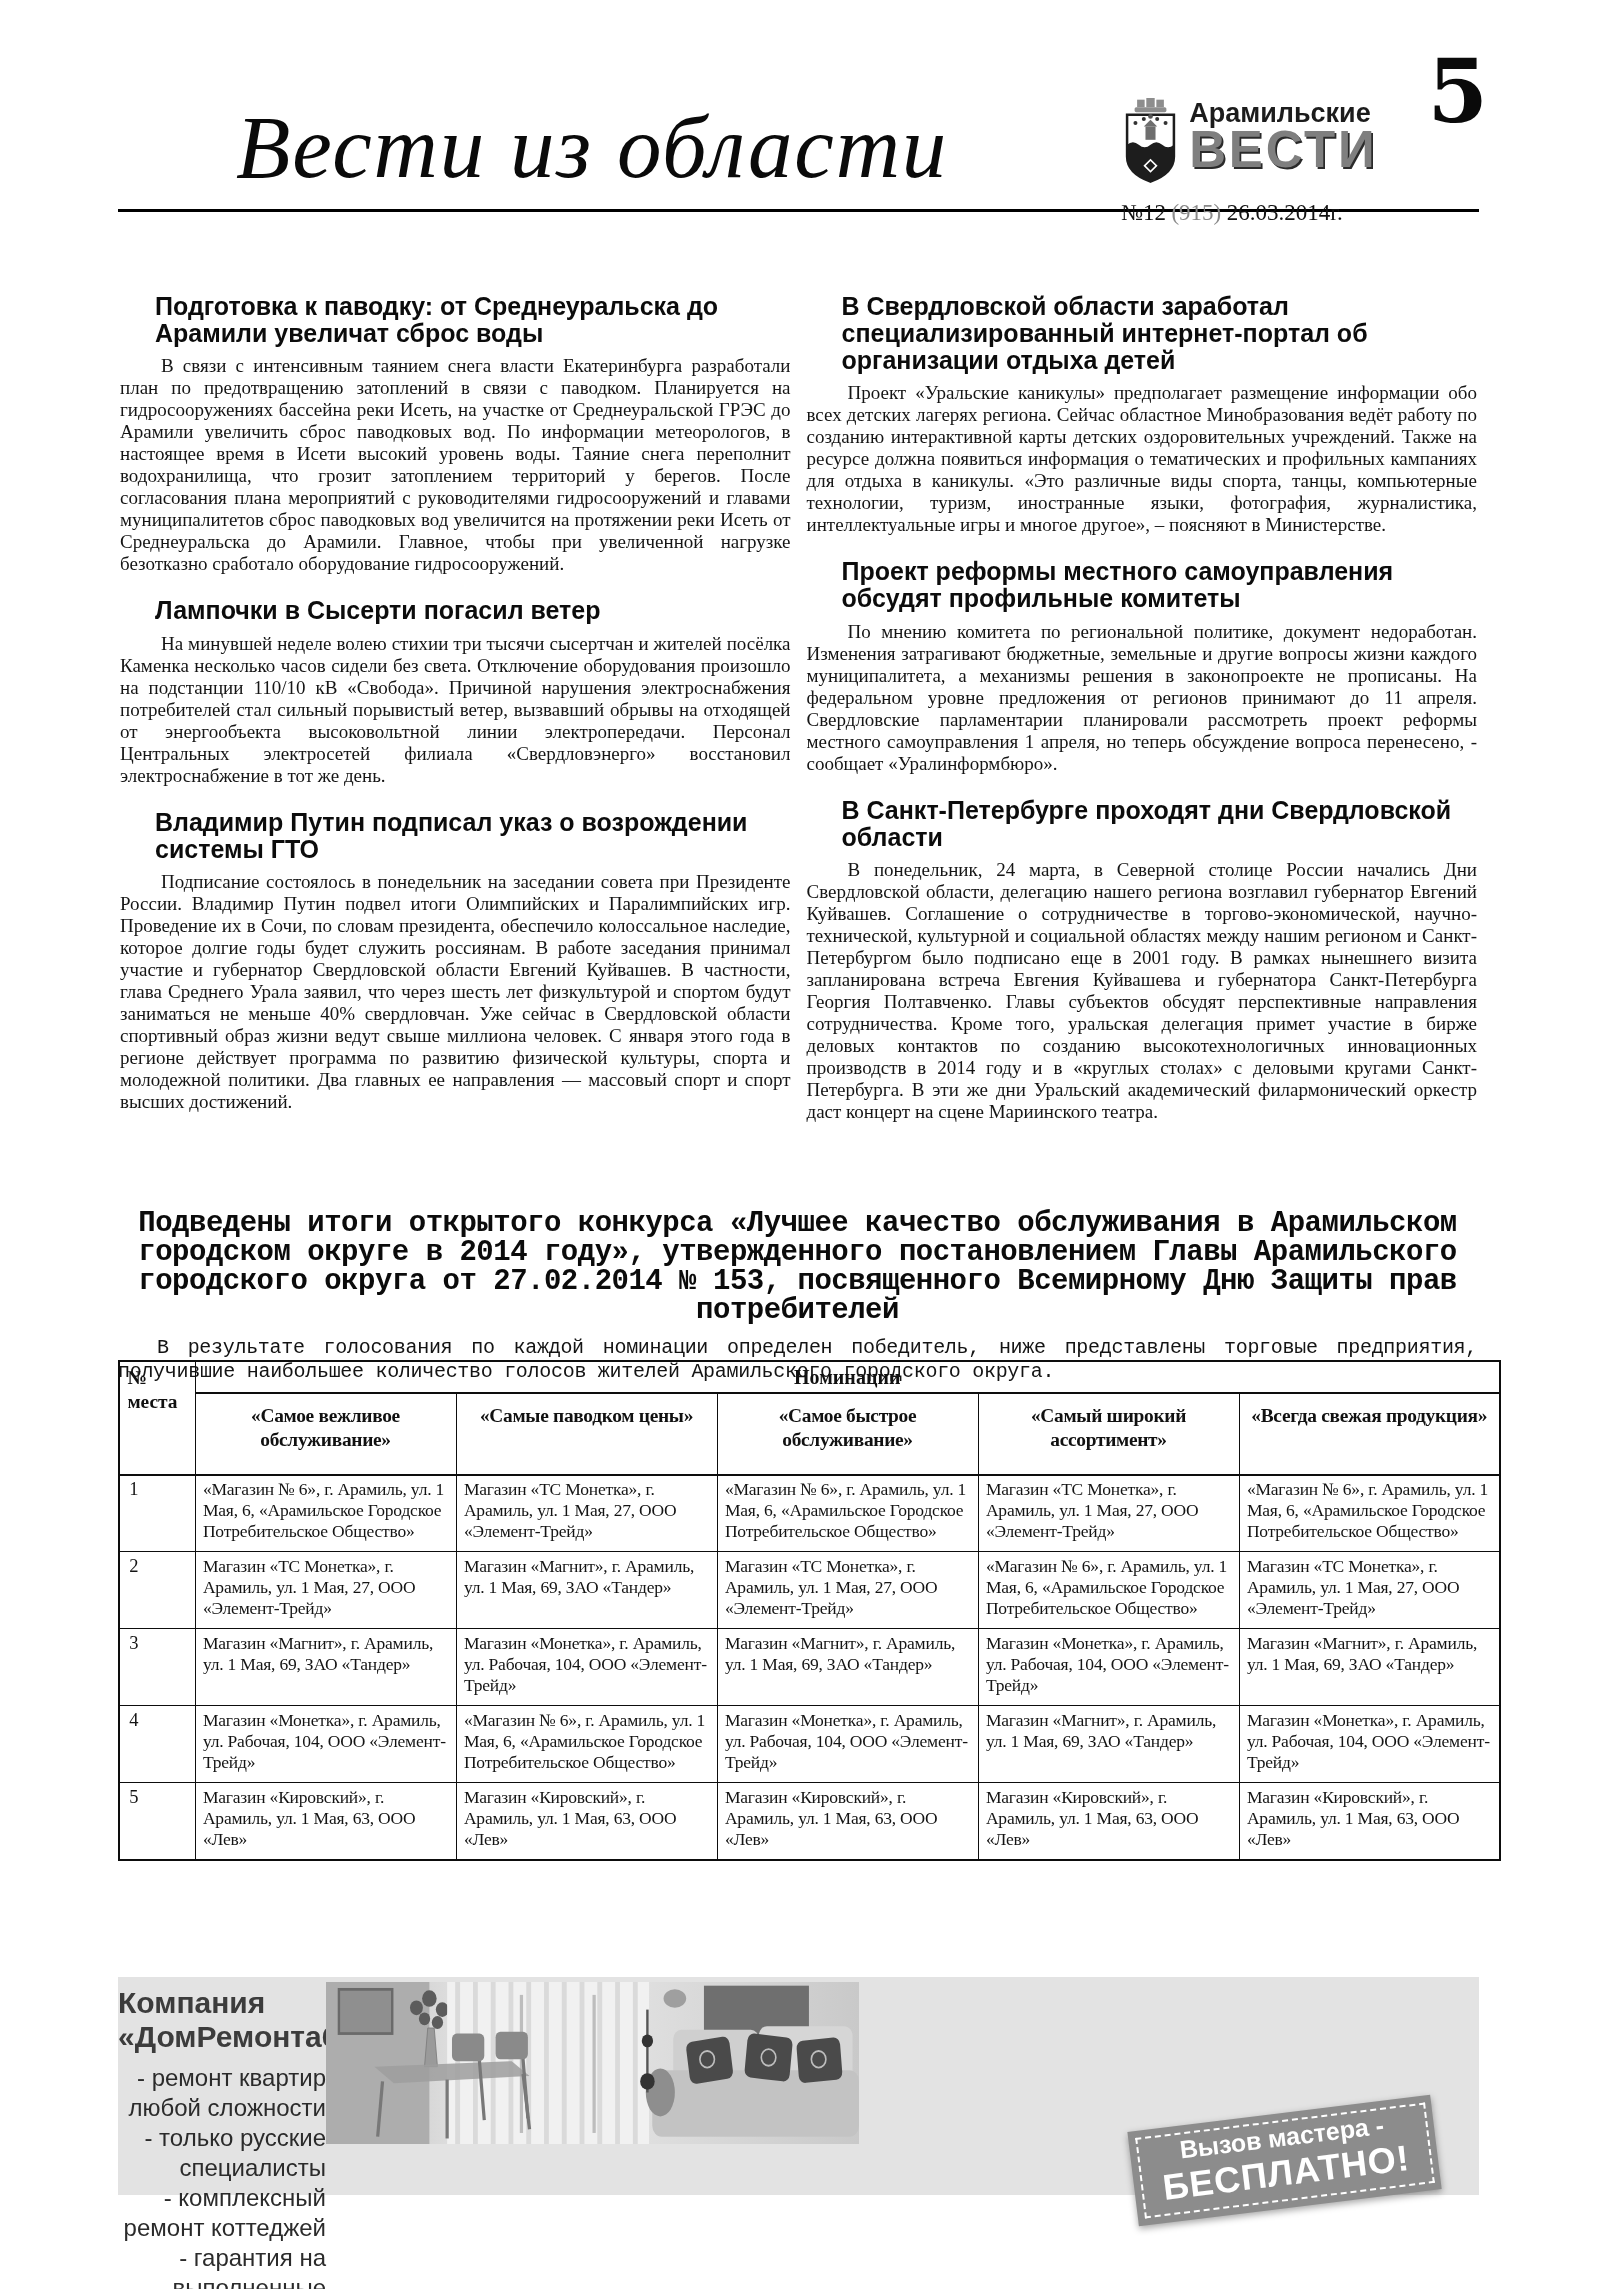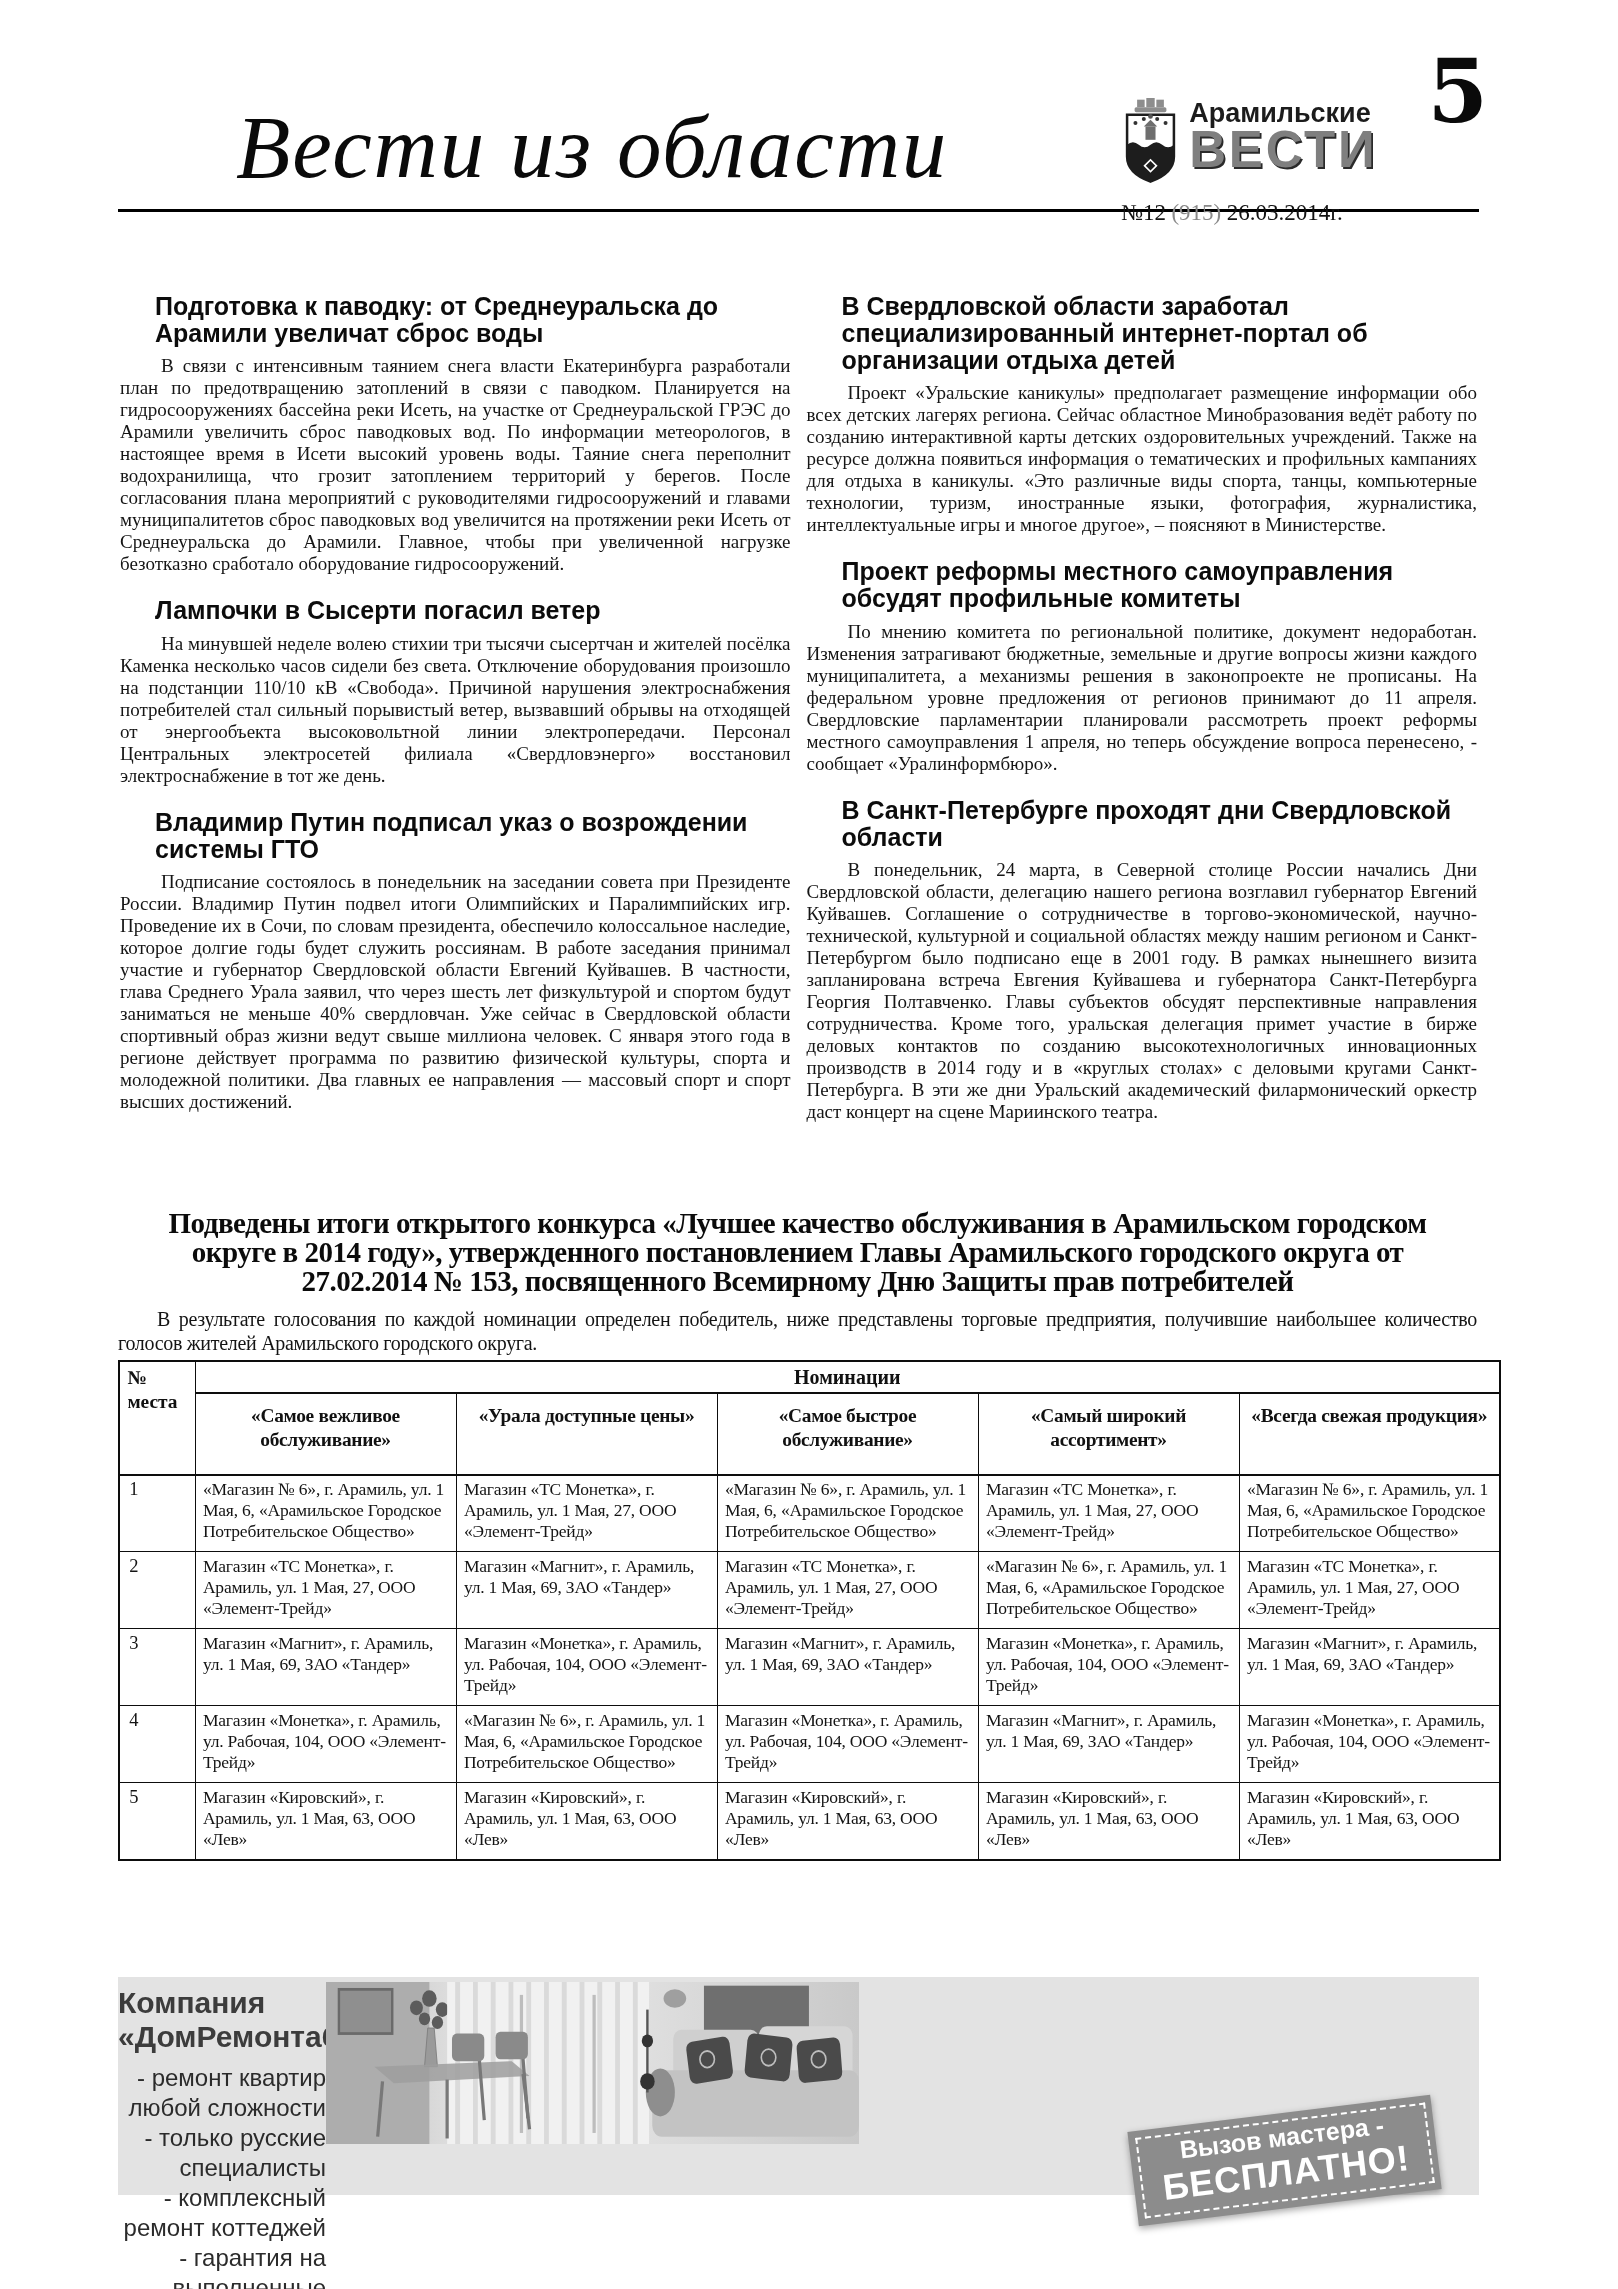--- a/index.html
+++ b/index.html
@@ -30,21 +30,21 @@
   .columns { position:absolute; top:293px; left:120px; right:120px; display:flex; gap:16px; }
   .col { flex:1 1 0; min-width:0; }
   .article { margin-bottom:22px; }
   .article h2 { font-family:"Liberation Sans", sans-serif; font-weight:700;
                 font-size:25px; line-height:27px; margin:0 0 8.3px; padding-left:35px;
                 color:#0c0c0c; }
   .article p { margin:0; font-size:19px; line-height:22px; text-align:justify;
                text-indent:41px; color:#151515; hyphens:auto; }
 
   
-  .contest { position:absolute; top:1209px; left:118px; right:120px; }
+  .contest { position:absolute; top:1209px; left:118px; right:120px;font-family:Liberation Mono, monospace; }
   .contest-title { text-align:center; font-weight:bold; font-size:29px; line-height:29px;
                    letter-spacing:-0.5px; margin:0 auto; max-width:1320px; color:#0b0b0b; }
   .contest-intro { margin:11px 0 15px; font-size:20px; line-height:24px; text-align:justify;
                    text-indent:39px; letter-spacing:-0.3px; color:#141414; }
 
   
   table.results { position:absolute; top:1360px; left:118px; width:1383px;
                   border-collapse:collapse; table-layout:fixed; }
   table.results, table.results th, table.results td { border:1.8px solid #0d0d0d; }
   table.results { border-width:2.8px; }
@@ -168,21 +168,21 @@
       <col style="width:261px">
         <col style="width:261px">
     </colgroup>
     <thead>
       <tr>
         <th class="place" rowspan="2">№ места</th>
         <th class="group" colspan="5">Номинации</th>
       </tr>
       <tr>
         <th class="nom">«Самое вежливое обслуживание»</th>
-        <th class="nom">«Урала доступные цены»</th>
+        <th class="nom">«Самые паводком цены»</th>
         <th class="nom">«Самое быстрое обслуживание»</th>
         <th class="nom">«Самый широкий ассортимент»</th>
         <th class="nom">«Всегда свежая продукция»</th>
       </tr>
     </thead>
     <tbody>
       <tr>
         <td class="num">1</td>
         <td>«Магазин № 6», г. Арамиль, ул. 1 Мая, 6, «Арамильское Городское Потребительское Общество»</td>
         <td>Магазин «ТС Монетка», г. Арамиль, ул. 1 Мая, 27, ООО «Элемент-Трейд»</td>

